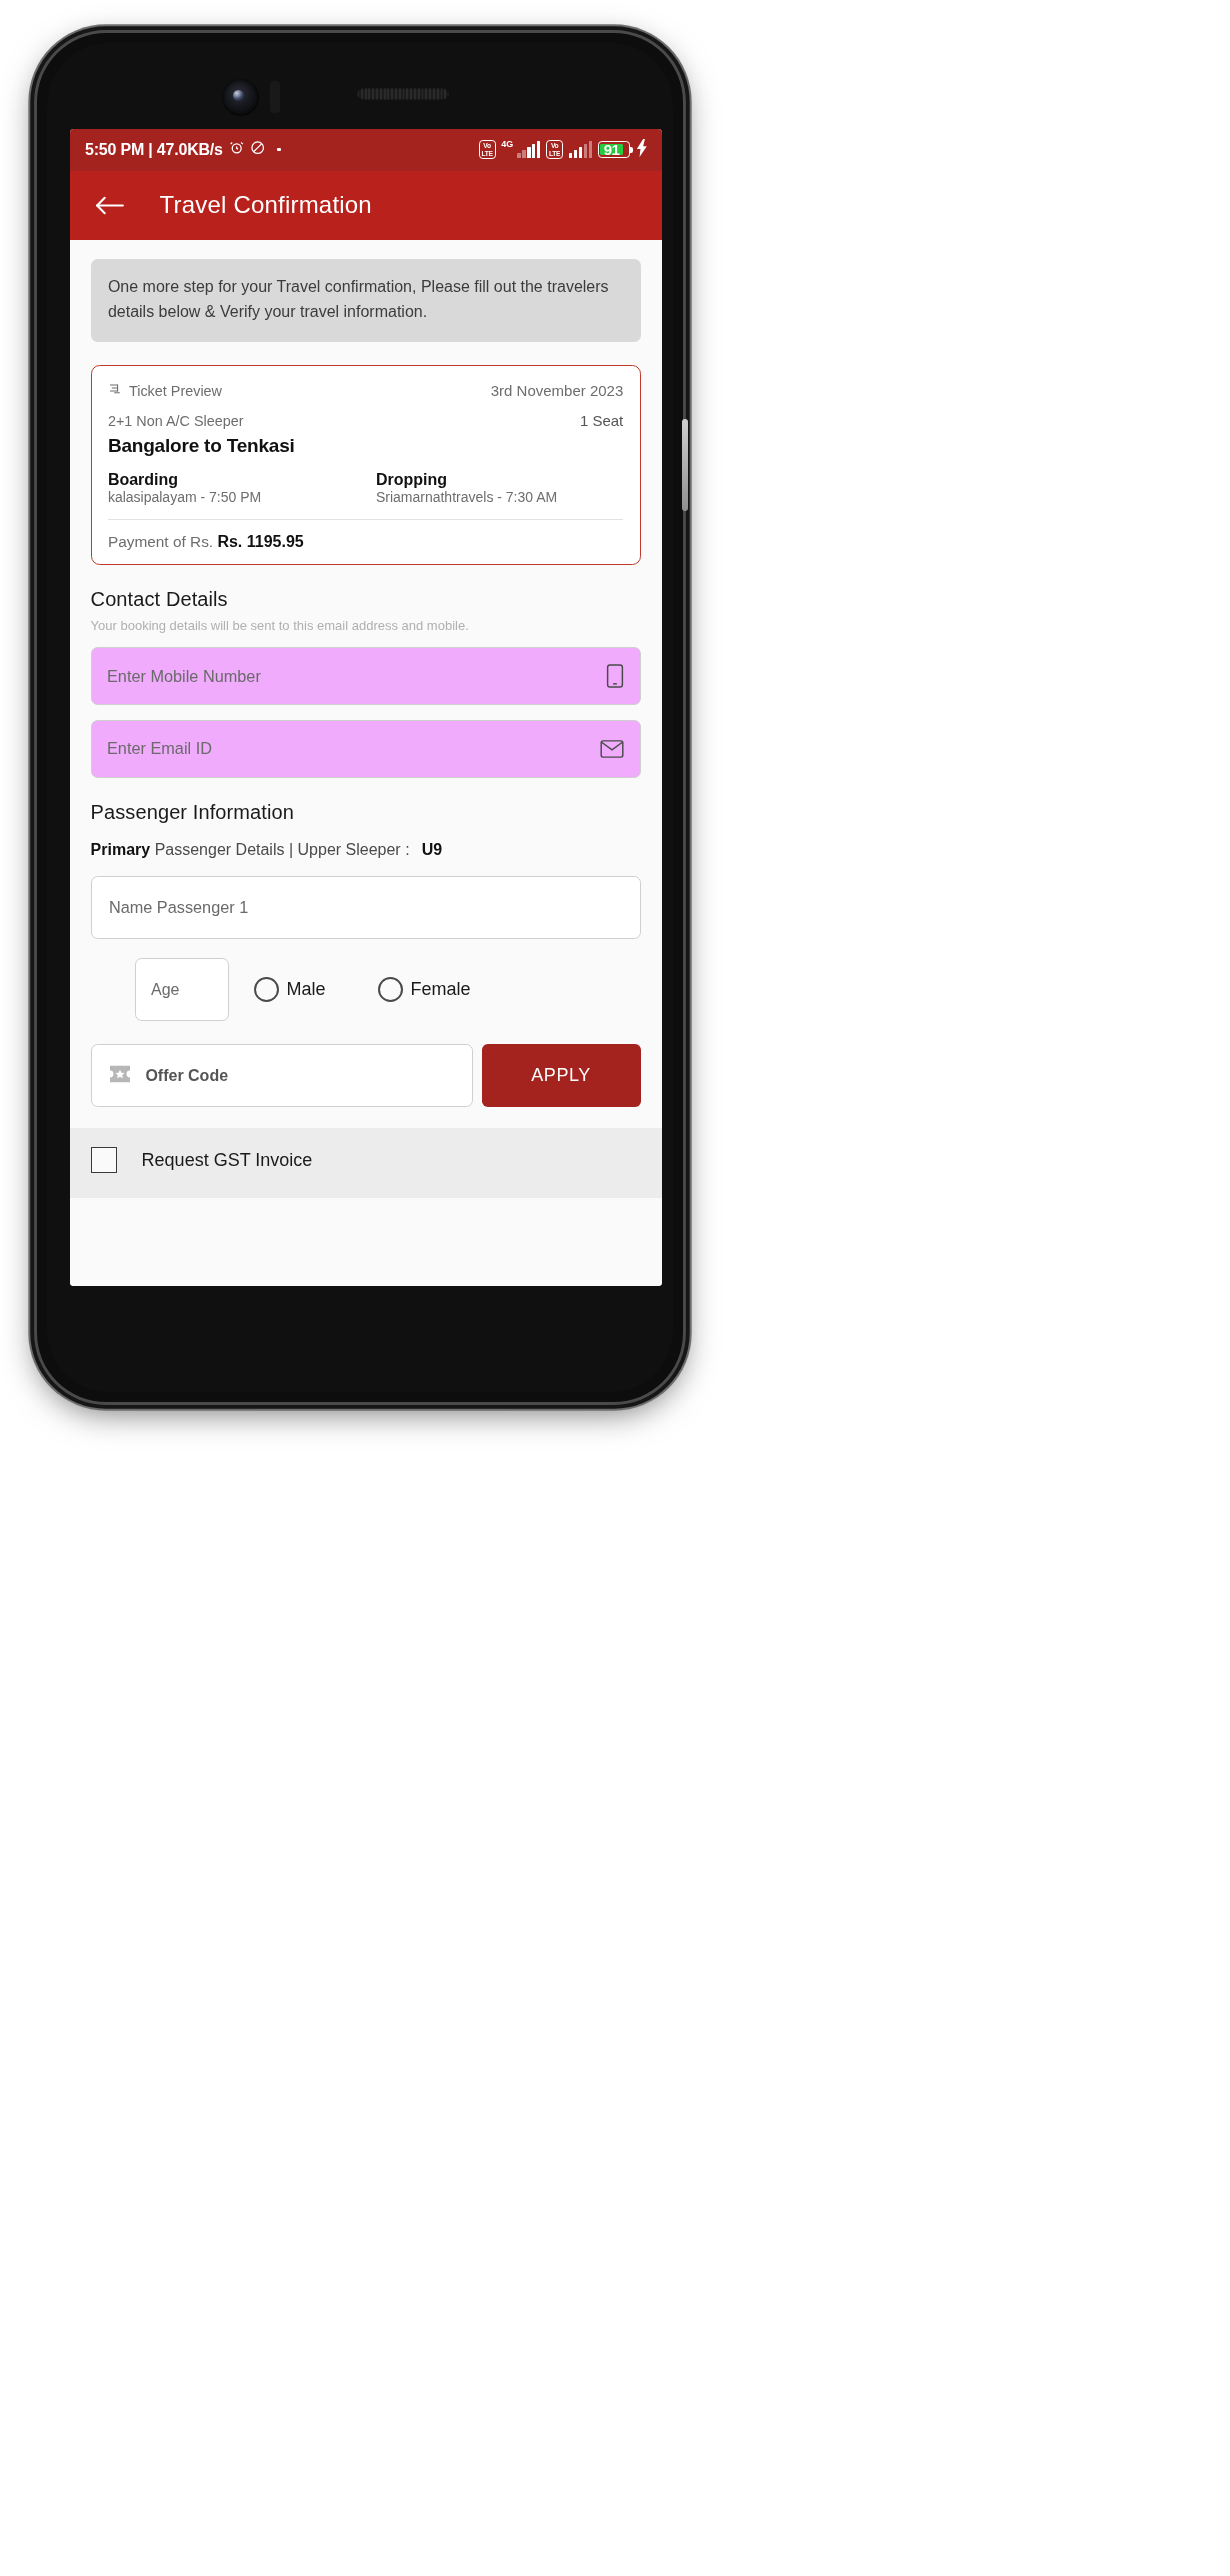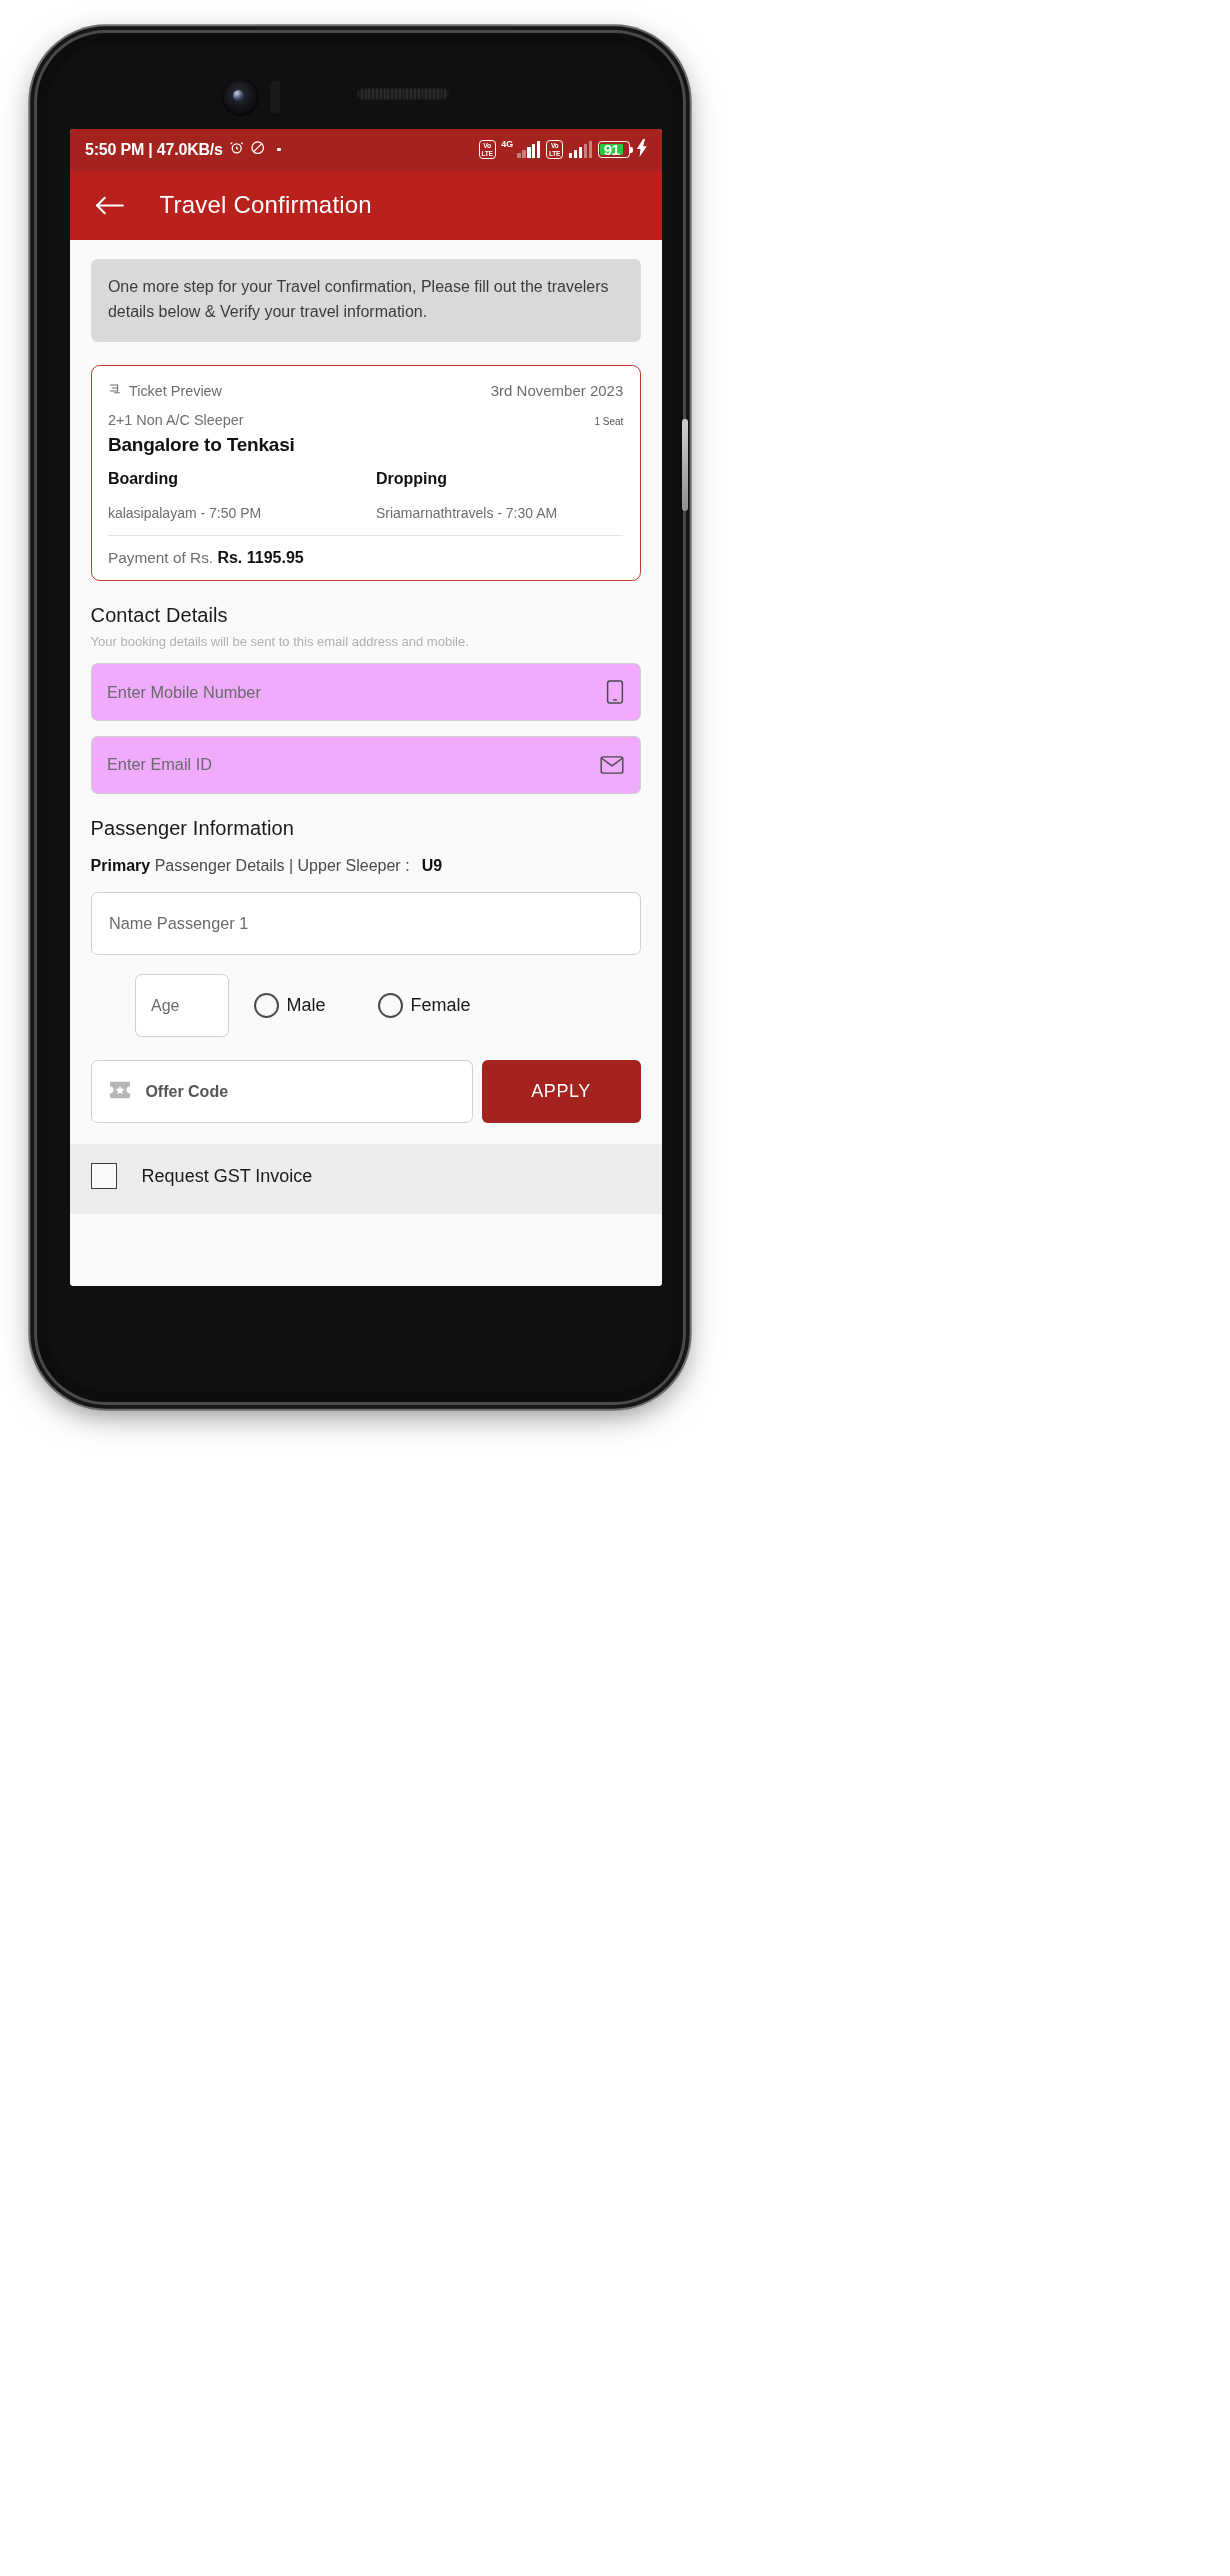--- a/index.html
+++ b/index.html
@@ -136,27 +136,27 @@
     border: 1.5px solid #c0392b;
     border-radius: 8.7px;
     background: #fff;
     padding: 15.4px 16.3px 13.5px 16.3px;
   }
   .row { display: flex; align-items: baseline; }
   .spacer { margin-left: auto; }
   .t-label { font-size: 14.4px; color:#6d6d6d; display:flex; align-items:center; gap:6.7px;}
   .t-date { font-size: 15px; color:#6d6d6d; }
   .t-sub { font-size: 14.4px; color:#6d6d6d; margin-top: 12.5px; }
-  .t-seat { font-size: 10px; color:#555; }
+  .t-seat { font-size: 15px; color:#555; }
   .t-route { font-size: 19px; font-weight: bold; color:#111; margin-top: 6.7px; letter-spacing:-0.2px;}
   .bd-wrap { display:flex; margin-top: 13.5px; }
   .bd-col { width: 52%; }
   .bd-col.second { width: 48%; }
   .bd-head { font-size: 16px; font-weight: bold; color:#111; }
-  .bd-val { font-size: 14px; color:#6d6d6d; margin-top: 17px; }
+  .bd-val { font-size: 14px; color:#6d6d6d; margin-top: 0; }
   .hr { height:1px; background:#e2e2e2; margin: 14.4px 0 12.5px 0; }
   .pay { font-size: 15.4px; color:#6d6d6d; }
   .pay b { color:#111; font-size:16px; }
 
   
   h2.sect { font-size: 20px; font-weight: 400; color:#1a1a1a; margin-top: 23px; letter-spacing:0.1px;}
   p.sect-sub { font-size: 13px; color:#b0b0b0; margin-top: 6.7px; }
 
   .field {
     margin-top: 14.4px; height: 58px;

